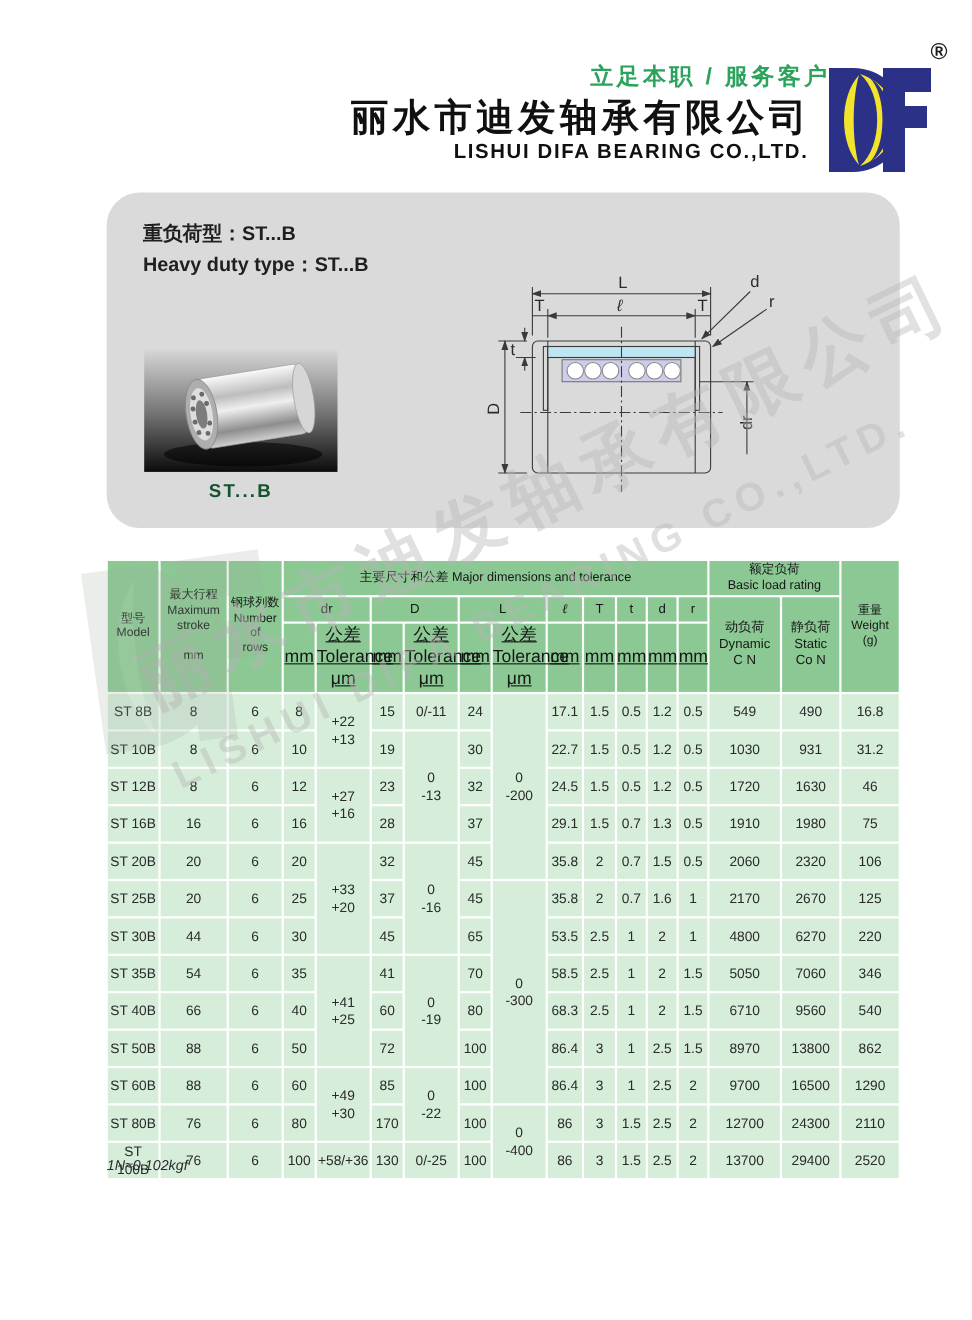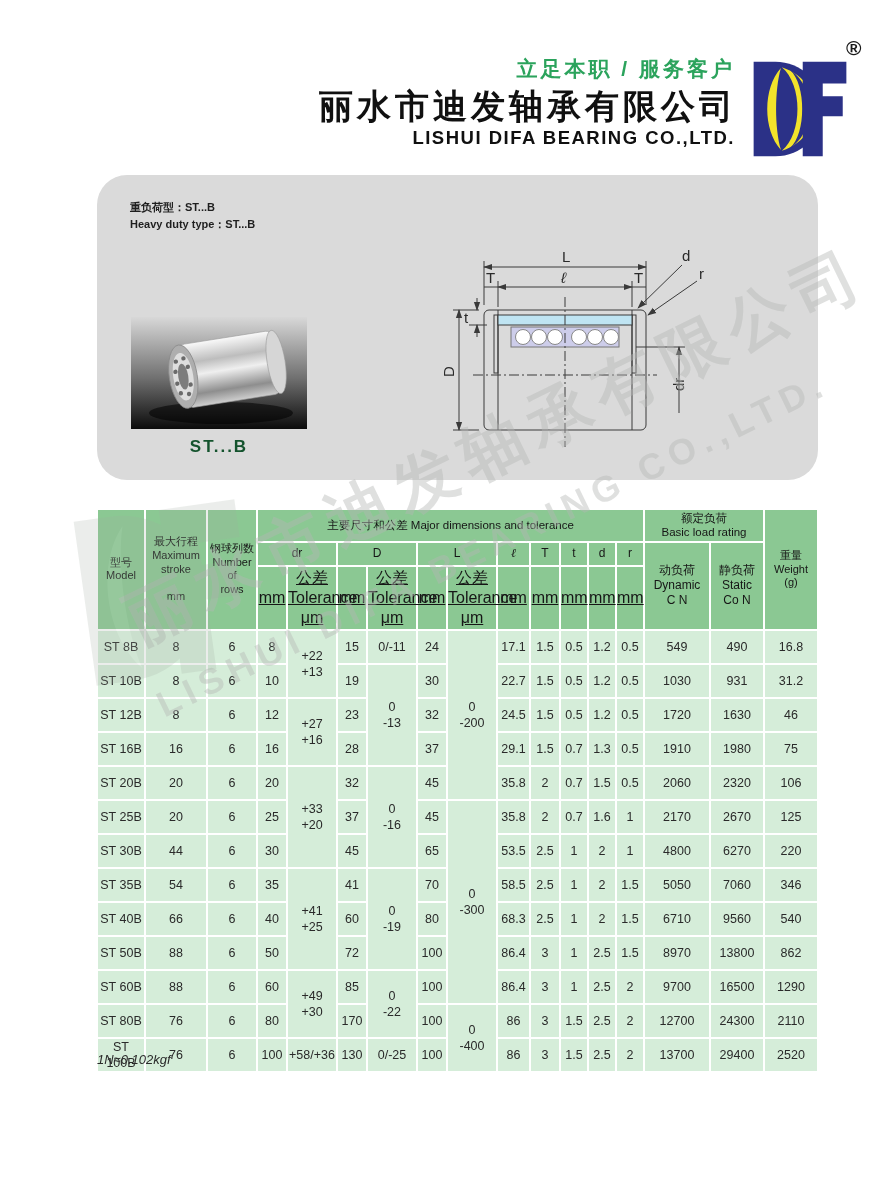--- a/index.html
+++ b/index.html
@@ -2,32 +2,32 @@
 <html><head>
 <meta charset="utf-8">
 <style>
   html,body{margin:0;padding:0;}
   body{
     width:884px;height:1200px;position:relative;overflow:hidden;
     background:#ffffff;font-family:"Liberation Sans",sans-serif;color:#222;
   }
   
   .slogan{position:absolute;top:55px;left:0;width:735px;text-align:right;
-    font-size:21px;font-weight:bold;letter-spacing:3px;color:#2ba35c;}
+    font-size:21px;font-weight:bold;letter-spacing:3px;color:#2ba35c;padding-left:20px;}
   .company-cn{position:absolute;top:84px;left:0;width:737px;text-align:right;
     font-size:34px;font-weight:bold;letter-spacing:4px;color:#101010;}
   .company-en{position:absolute;top:127px;left:0;width:735px;text-align:right;
     font-size:18.5px;font-weight:bold;letter-spacing:1.5px;color:#101010;}
   .logo{position:absolute;top:57px;left:750px;width:100px;height:104px;}
   .reg-mark{position:absolute;top:36px;left:846px;font-size:21px;color:#1a1a1a;font-weight:bold;}
 
   
   .panel{position:absolute;left:97px;top:175px;width:721px;height:305px;
     background:#dadada;border-radius:30px;}
-  .panel-title{position:absolute;left:33px;top:24px;font-size:11px;line-height:1.55;
+  .panel-title{position:absolute;left:33px;top:24px;font-size:18px;line-height:1.55;
     color:#1f1f1f;font-weight:600;}
   .photo{position:absolute;left:34px;top:142px;width:176px;height:112px;}
   .photo-label{position:absolute;left:34px;top:262px;width:176px;text-align:center;
     font-size:17px;font-weight:bold;letter-spacing:2px;color:#14532d;}
   .drawing{position:absolute;left:342px;top:70px;}
 
   
   .wm{position:absolute;pointer-events:none;z-index:6;color:#b5b7b5;opacity:.42;
     font-weight:bold;white-space:nowrap;transform-origin:left top;}
   .wm-cn{left:112px;top:585px;font-size:64px;letter-spacing:10px;transform:rotate(-26deg);}

